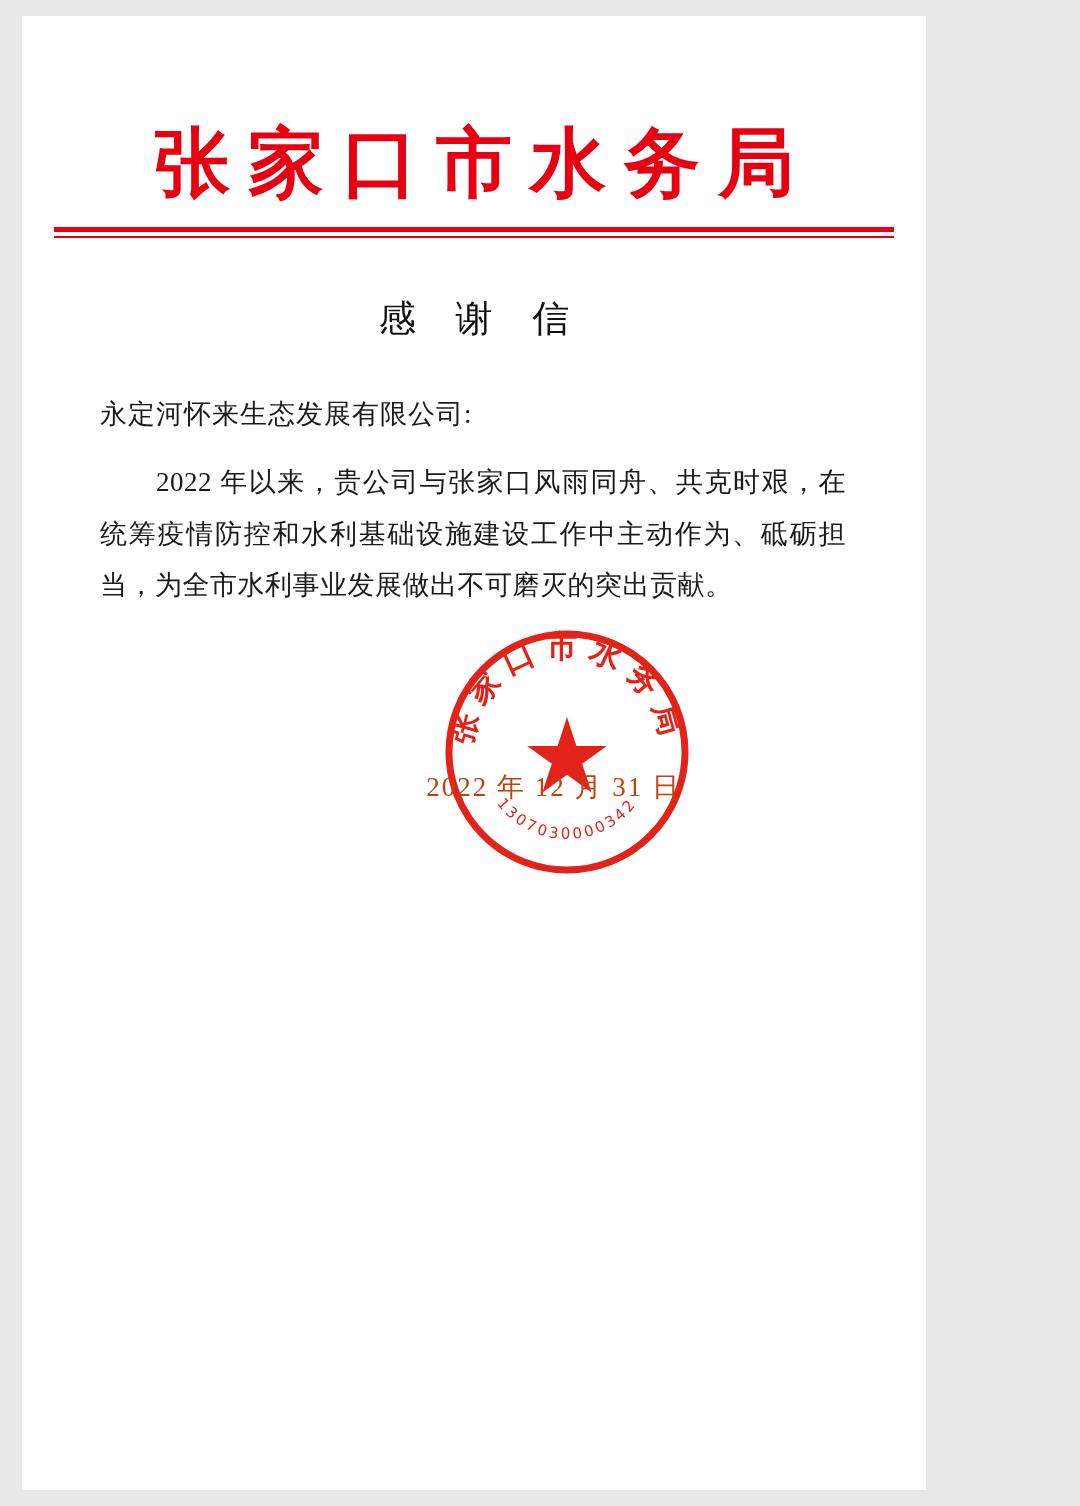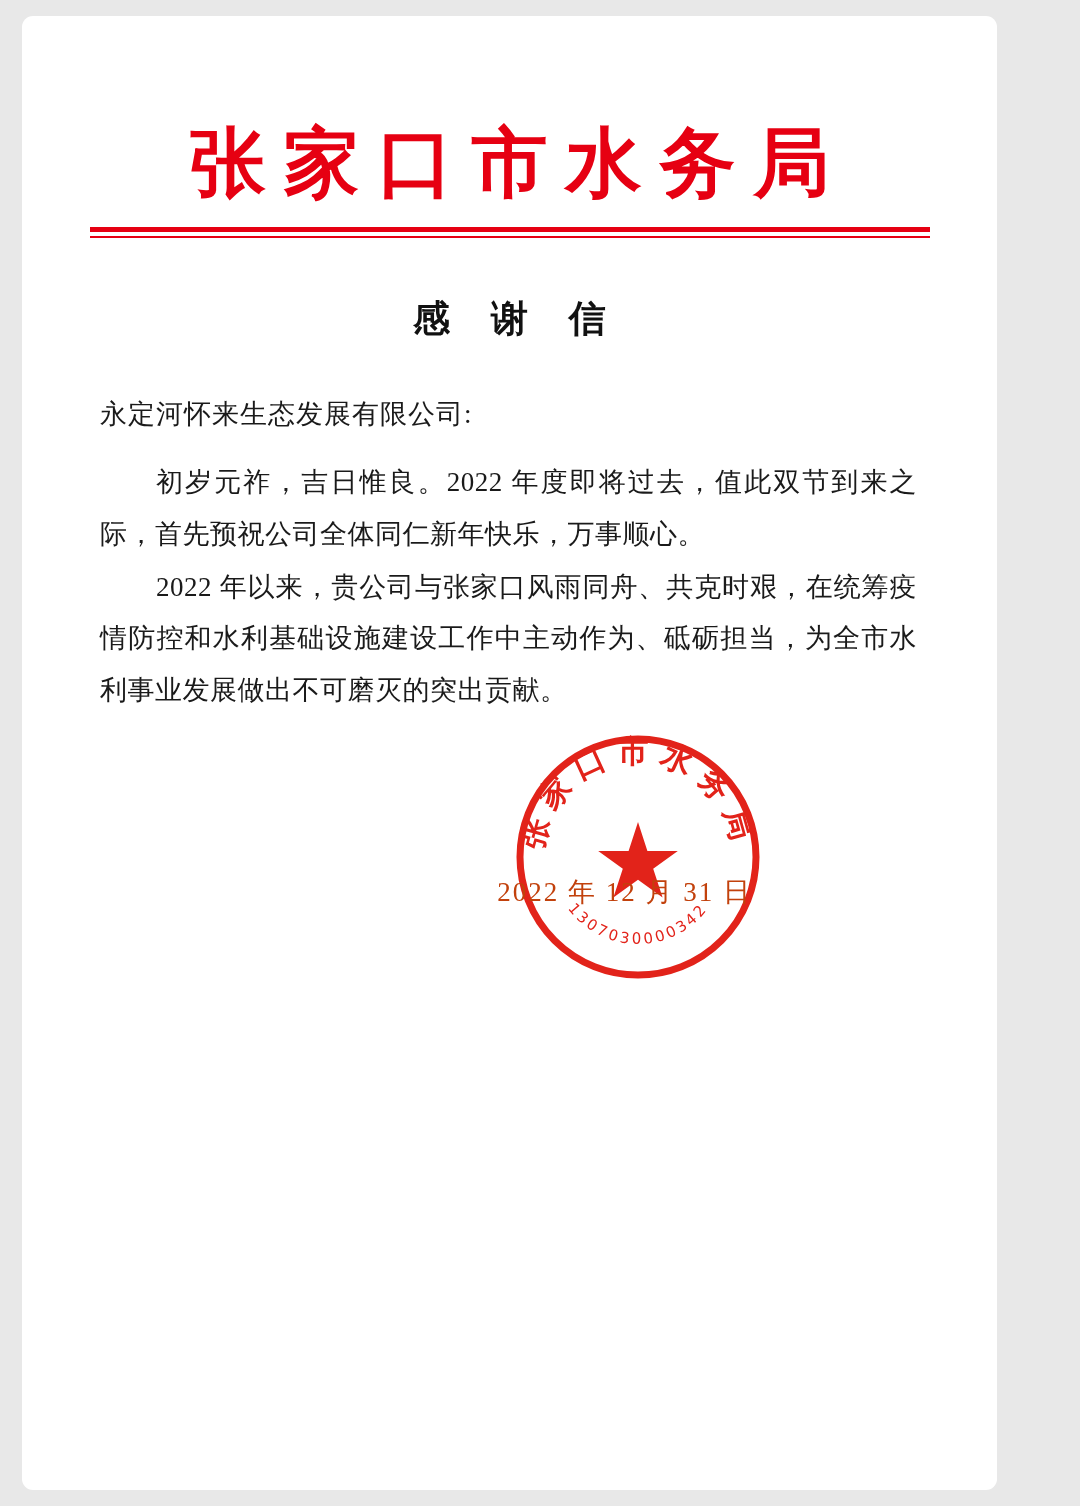--- a/index.html
+++ b/index.html
@@ -9,26 +9,25 @@
   }
   body {
     width: 1080px;
     height: 1506px;
     font-family: "Liberation Serif", "DejaVu Serif", serif;
   }
   .page {
     position: absolute;
     left: 22px;
     top: 16px;
-    width: 975px;
+    width: 904px;
     height: 1474px;
     background: #ffffff;
     box-sizing: border-box;
     overflow: hidden;
-    border-radius: 11px;
   }
   .letterhead {
     text-align: center;
     padding-top: 105px;
   }
   .letterhead-title {
     color: #e60012;
     font-family: "DejaVu Serif", "Liberation Serif", serif;
     font-weight: bold;
     font-size: 76px;
@@ -49,21 +48,21 @@
     height: 4px;
   }
   .rule-thin {
     height: 2px;
     background: #e60012;
   }
   .doc-title {
     text-align: center;
     margin-top: 56px;
     font-size: 37px;
-    font-weight: bold;
+    font-weight: normal;
     letter-spacing: 14px;
     text-indent: 14px;
     color: #111;
     font-family: "DejaVu Serif", "Liberation Serif", serif;
   }
   .body-wrap {
     margin: 50px 80px 0 78px;
   }
   .salutation {
     font-size: 27px;
@@ -116,21 +115,20 @@
       <div class="rule-gap"></div>
       <div class="rule-thin"></div>
     </div>
   </div>
 
   <div class="doc-title">感 谢 信</div>
 
   <div class="body-wrap">
     <div class="salutation">永定河怀来生态发展有限公司:</div>
 
-    <p class="para">初岁元祚，吉日惟良。2022 年度即将过去，值此双节到来之际，首先预祝公司全体同仁新年快乐，万事顺心。</p>
     <p class="para">2022 年以来，贵公司与张家口风雨同舟、共克时艰，在统筹疫情防控和水利基础设施建设工作中主动作为、砥砺担当，为全市水利事业发展做出不可磨灭的突出贡献。</p>
 
     <div class="sign-block">
 
       <div class="stamp">
         <svg viewBox="0 0 250 250" width="250" height="250" aria-hidden="true">
           <circle cx="125" cy="125" r="118" fill="none" stroke="#e2231a" stroke-width="7"></circle>
           <path id="arcTop" d="M 30 125 A 95 95 0 0 1 220 125" fill="none"></path>
           <path id="arcBottom" d="M 38 125 A 87 87 0 0 0 212 125" fill="none"></path>
           <text fill="#e2231a" font-size="31" font-weight="bold" font-family="'DejaVu Serif','Liberation Serif',serif" letter-spacing="10">

